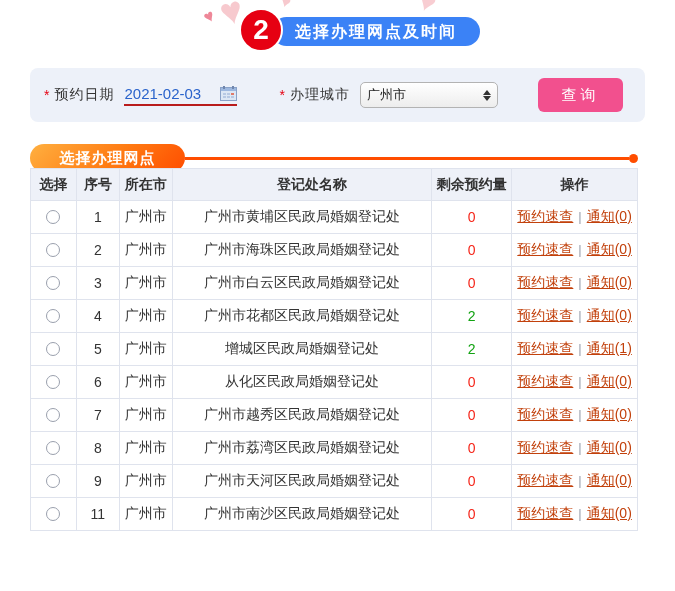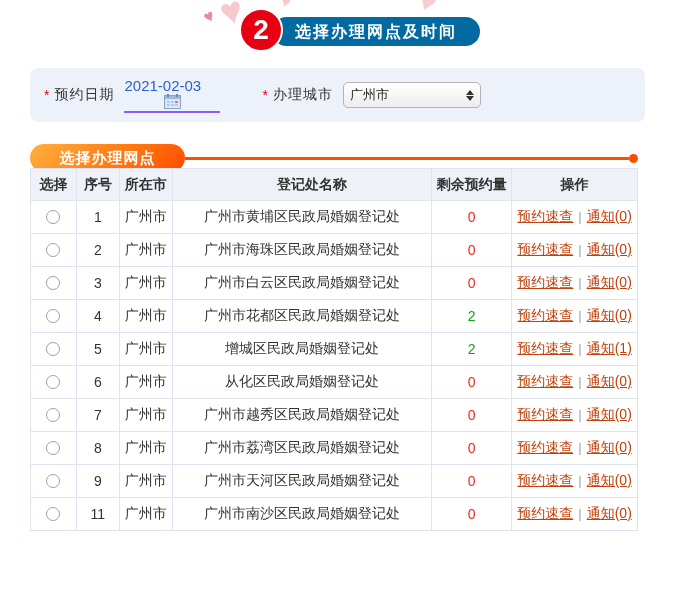--- a/index.html
+++ b/index.html
@@ -7,33 +7,33 @@
   body { position: relative; height: 591px; overflow: hidden; }
 
   
   .step-banner { position: absolute; top: 0; left: 0; width: 675px; height: 62px; }
   .heart { position: absolute; font-style: normal; line-height: 1; user-select: none; }
   .heart-big    { left: 220px; top: -8px;  font-size: 38px; color: #f7c9ce; transform: rotate(-14deg); }
   .heart-small  { left: 204px; top: 8px;   font-size: 17px; color: #ee8798; transform: rotate(-28deg); }
   .heart-right1 { left: 281px; top: -6px;  font-size: 16px; color: #f7c9ce; transform: rotate(18deg); }
   .heart-right2 { left: 419px; top: -12px; font-size: 28px; color: #f8cdd2; transform: rotate(22deg); }
   .step-pill { position: absolute; left: 272px; top: 17px; width: 208px; height: 29px;
-               background: #0369a1; border-radius: 15px; color: #fff; font-weight: bold;
+               background: #3b82f6; border-radius: 15px; color: #fff; font-weight: bold;
                font-size: 16px; letter-spacing: 2px; text-align: center; line-height: 29px; }
   .step-circle { position: absolute; left: 239px; top: 8px; width: 44px; height: 44px;
                  background: #e60012; border-radius: 50%; border: 2px solid #fff;
                  color: #fff; font-size: 28px; font-weight: bold; text-align: center; line-height: 40px; }
 
   
   .form-bar { position: absolute; left: 30px; top: 68px; width: 615px; height: 54px;
               background: #edf1f9; border-radius: 8px; display: flex; align-items: center; }
   .req { color: #e60012; font-size: 14px; margin-right: 5px; }
   .form-label { color: #333; font-size: 14px; letter-spacing: 1px; }
   .date-field { display: flex; align-items: center; margin-left: 10px;
-                border-bottom: 2px solid #8b5cf6; padding-bottom: 2px; flex-direction: column; }
+                border-bottom: 2px solid #b91c1c; padding-bottom: 2px; }
   .date-input { border: none; outline: none; background: transparent; width: 96px;
                 color: #2a63cb; font-size: 15px; font-family: "Liberation Sans", sans-serif; }
   .cal-icon { width: 17px; height: 15px; display: inline-block; }
   .city-select { margin-left: 10px; width: 138px; height: 26px; border: 1px solid #b3b3b3;
                  border-radius: 5px; background: linear-gradient(#ffffff, #ededed);
                  display: flex; align-items: center; padding: 0 6px; cursor: default; }
   .city-select .sel-text { flex: 1; font-size: 13px; color: #222; }
   .updown { display: flex; flex-direction: column; align-items: center; gap: 1px; }
   .updown i { display: block; width: 0; height: 0; border-left: 4px solid transparent; border-right: 4px solid transparent; }
   .updown .up { border-bottom: 5px solid #333; }
@@ -102,20 +102,21 @@
   </div>
   <span class="req gap-city">*</span>
   <span class="form-label">办理城市</span>
   <div class="city-select">
     <span class="sel-text">广州市</span>
     <span class="updown">
         <i class="up"></i>
         <i class="down"></i>
       </span>
   </div>
+  <button class="query-btn">查询</button>
 </div>
 
 <div class="section-header">
   <div class="section-pill">选择办理网点</div>
   <div class="section-line"></div>
   <div class="section-dot"></div>
 </div>
 
 <table class="booking-table">
   <thead>

